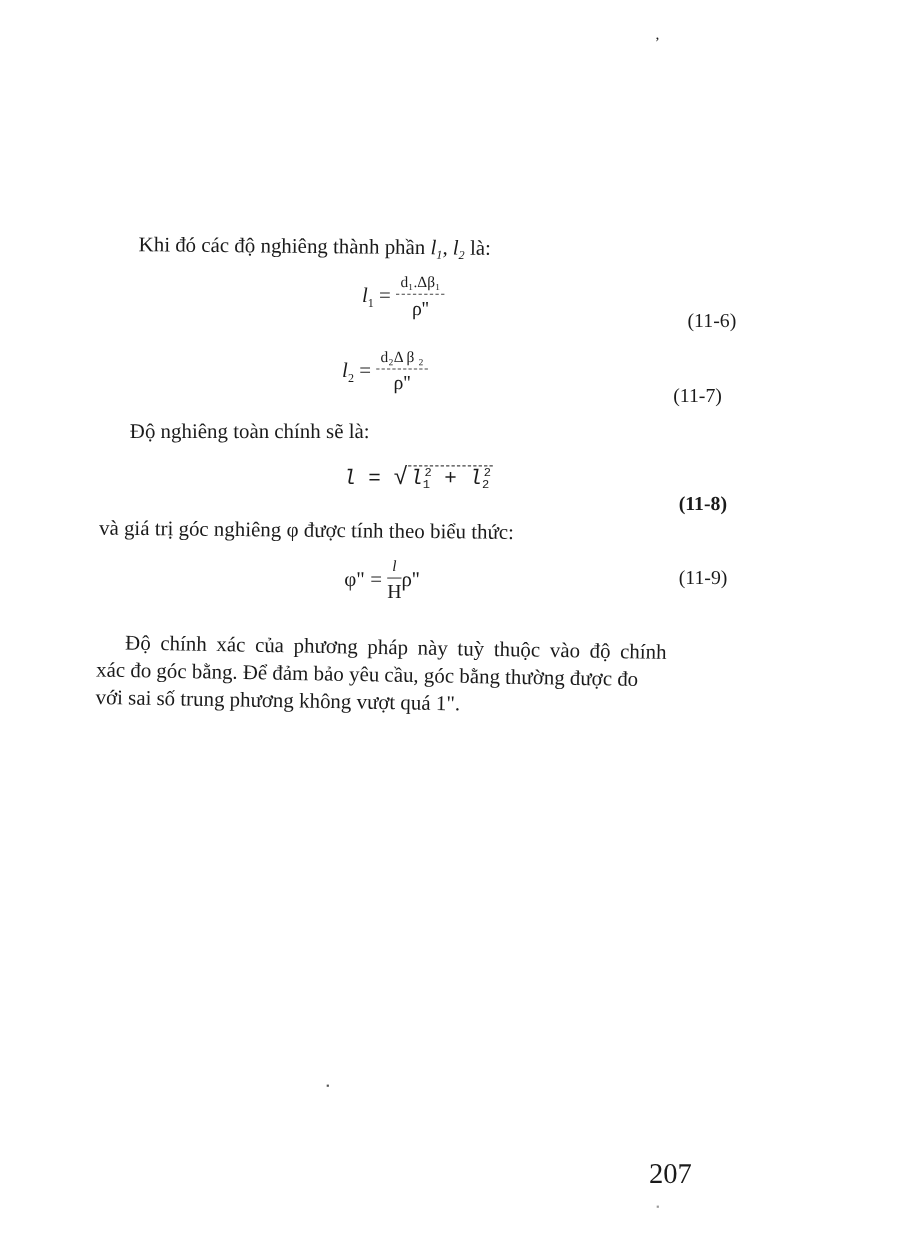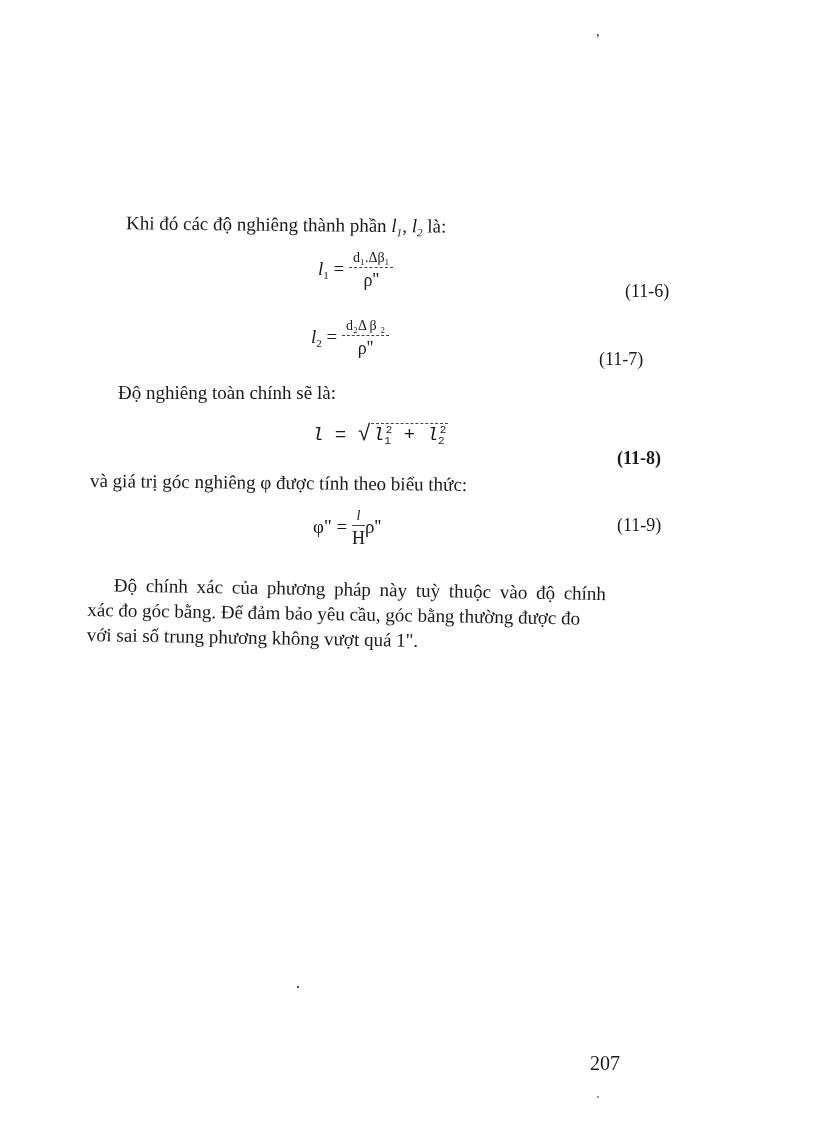--- a/index.html
+++ b/index.html
@@ -13,52 +13,52 @@
     .eq-num { font-size: 18px; margin-left: 19px; }
     .it { font-style: italic; }
     .sub { font-size: 11px; vertical-align: -4px; }
     .sup { font-size: 11px; vertical-align: 7px; }
     .frac { display: inline-block; vertical-align: middle; text-align: center; }
     .frac .num { display: block; border-bottom: 1px dashed #444; padding: 0 4px 1px 4px; font-size: 14px; }
     .frac .den { display: block; font-size: 18px; padding-top: 2px; }
     .eq { font-size: 19px; }
     .sqrt-body { border-top: 1px dashed #444; padding: 0 2px; }
     .dot { width: 2px; height: 2px; background: #555; position: absolute; }
-    .page-num { font-size: 20px; }
+    .page-num { font-size: 26px; }
   </style>
 </head>
 <body>
 
 <div>
 
   <span class="abs" style="left:596px;top:24px;font-size:14px;">,</span>
 
   <div class="abs para" style="left:126px;top:212px;transform:rotate(0.6deg);">
     <span>Khi đó các độ nghiêng thành phần </span><span class="it"><span>l</span><span class="sub">1</span></span>, <span class="it"><span>l</span><span class="sub">2</span></span><span> là:</span>
   </div>
 
-  <div class="abs eq" style="left:318px;top:250px;">
+  <div class="abs eq" style="left:329px;top:250px;">
     <span class="it">l</span><span class="sub">1</span>
     <span> = </span>
     <span class="frac">
       <span class="num">d₁.Δβ₁</span>
       <span class="den">ρ''</span>
     </span>
   </div>
   <span class="abs eq-num" style="left:606px;top:281px;">(11-6)</span>
 
   <div class="abs eq" style="left:311px;top:318px;">
     <span class="it">l</span><span class="sub">2</span>
     <span> = </span>
     <span class="frac">
       <span class="num">d₂Δ β ₂</span>
       <span class="den">ρ''</span>
     </span>
   </div>
-  <span class="abs eq-num" style="left:580px;top:349px;">(11-7)</span>
+  <span class="abs eq-num" style="left:593px;top:349px;">(11-7)</span>
 
   <div class="abs para" style="left:118px;top:380px;">Độ nghiêng toàn chính sẽ là:</div>
 
   <div class="abs eq" style="left:312px;top:422px;font-family:Liberation Mono, monospace;">
     <span class="it">l</span>
     <span> = </span>
     <span style="font-size:22px;">√</span><span class="sqrt-body"><span class="it">l</span><span class="sub">1</span><span class="sup" style="margin-left:-5px;">2</span> + <span class="it">l</span><span class="sub">2</span><span class="sup" style="margin-left:-5px;">2</span></span>
   </div>
   <span class="abs eq-num" style="left:598px;top:448px;font-weight:bold;">(11-8)</span>
 

